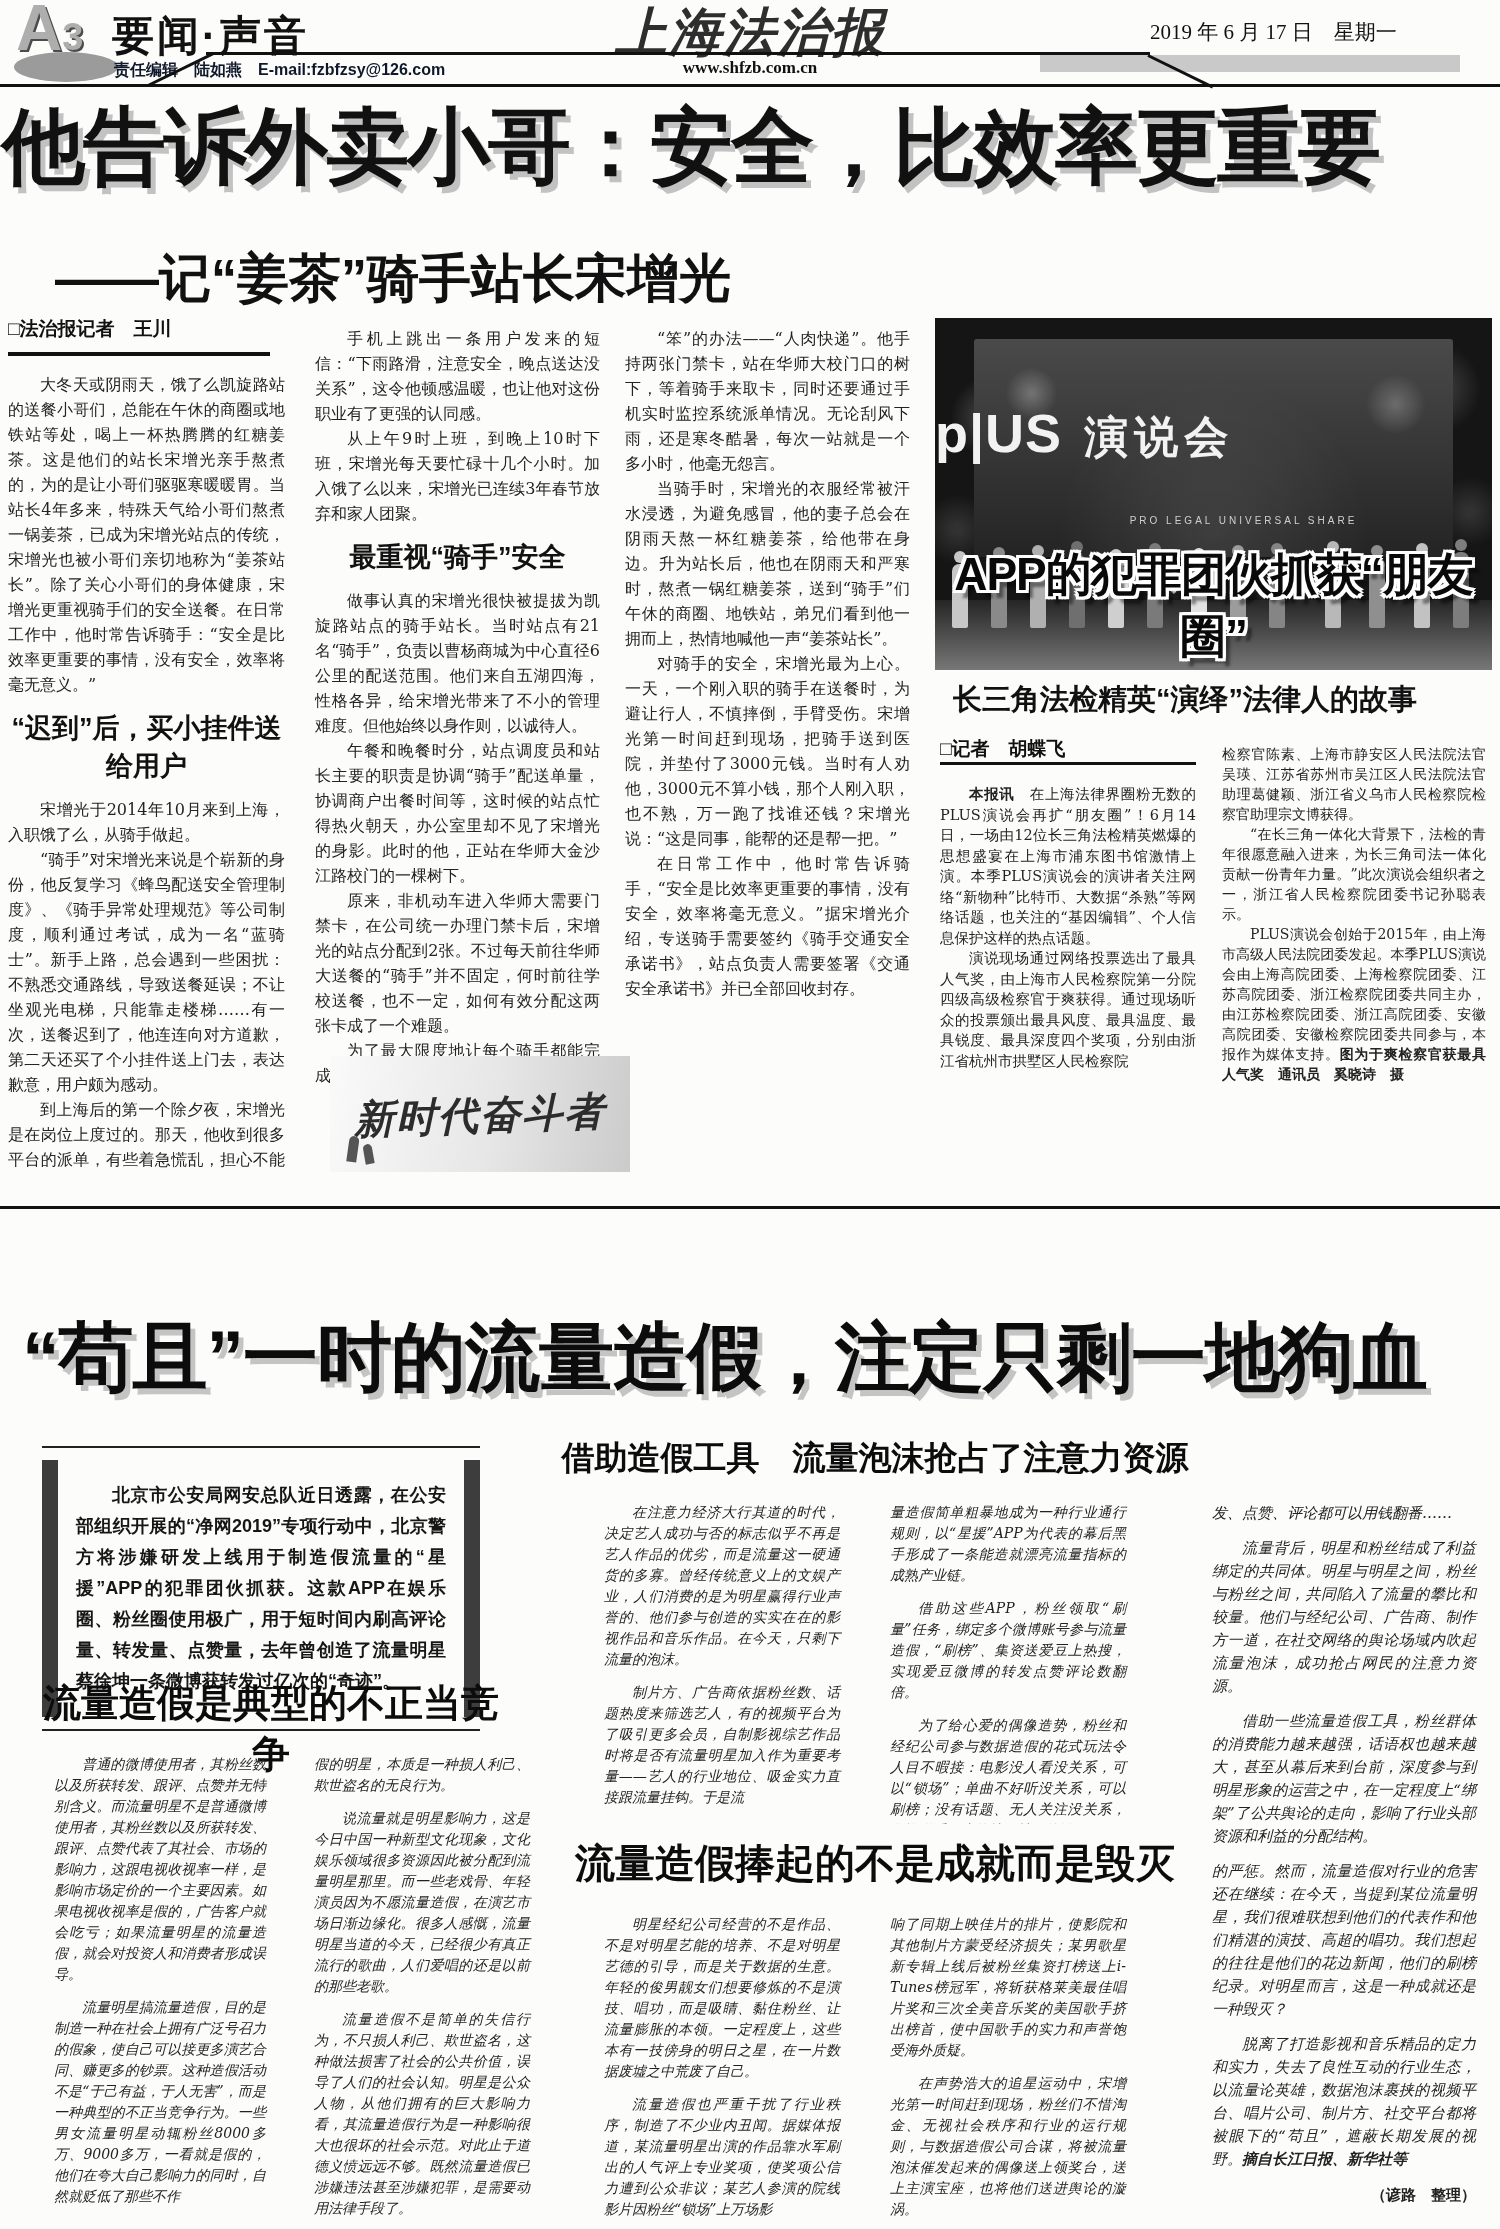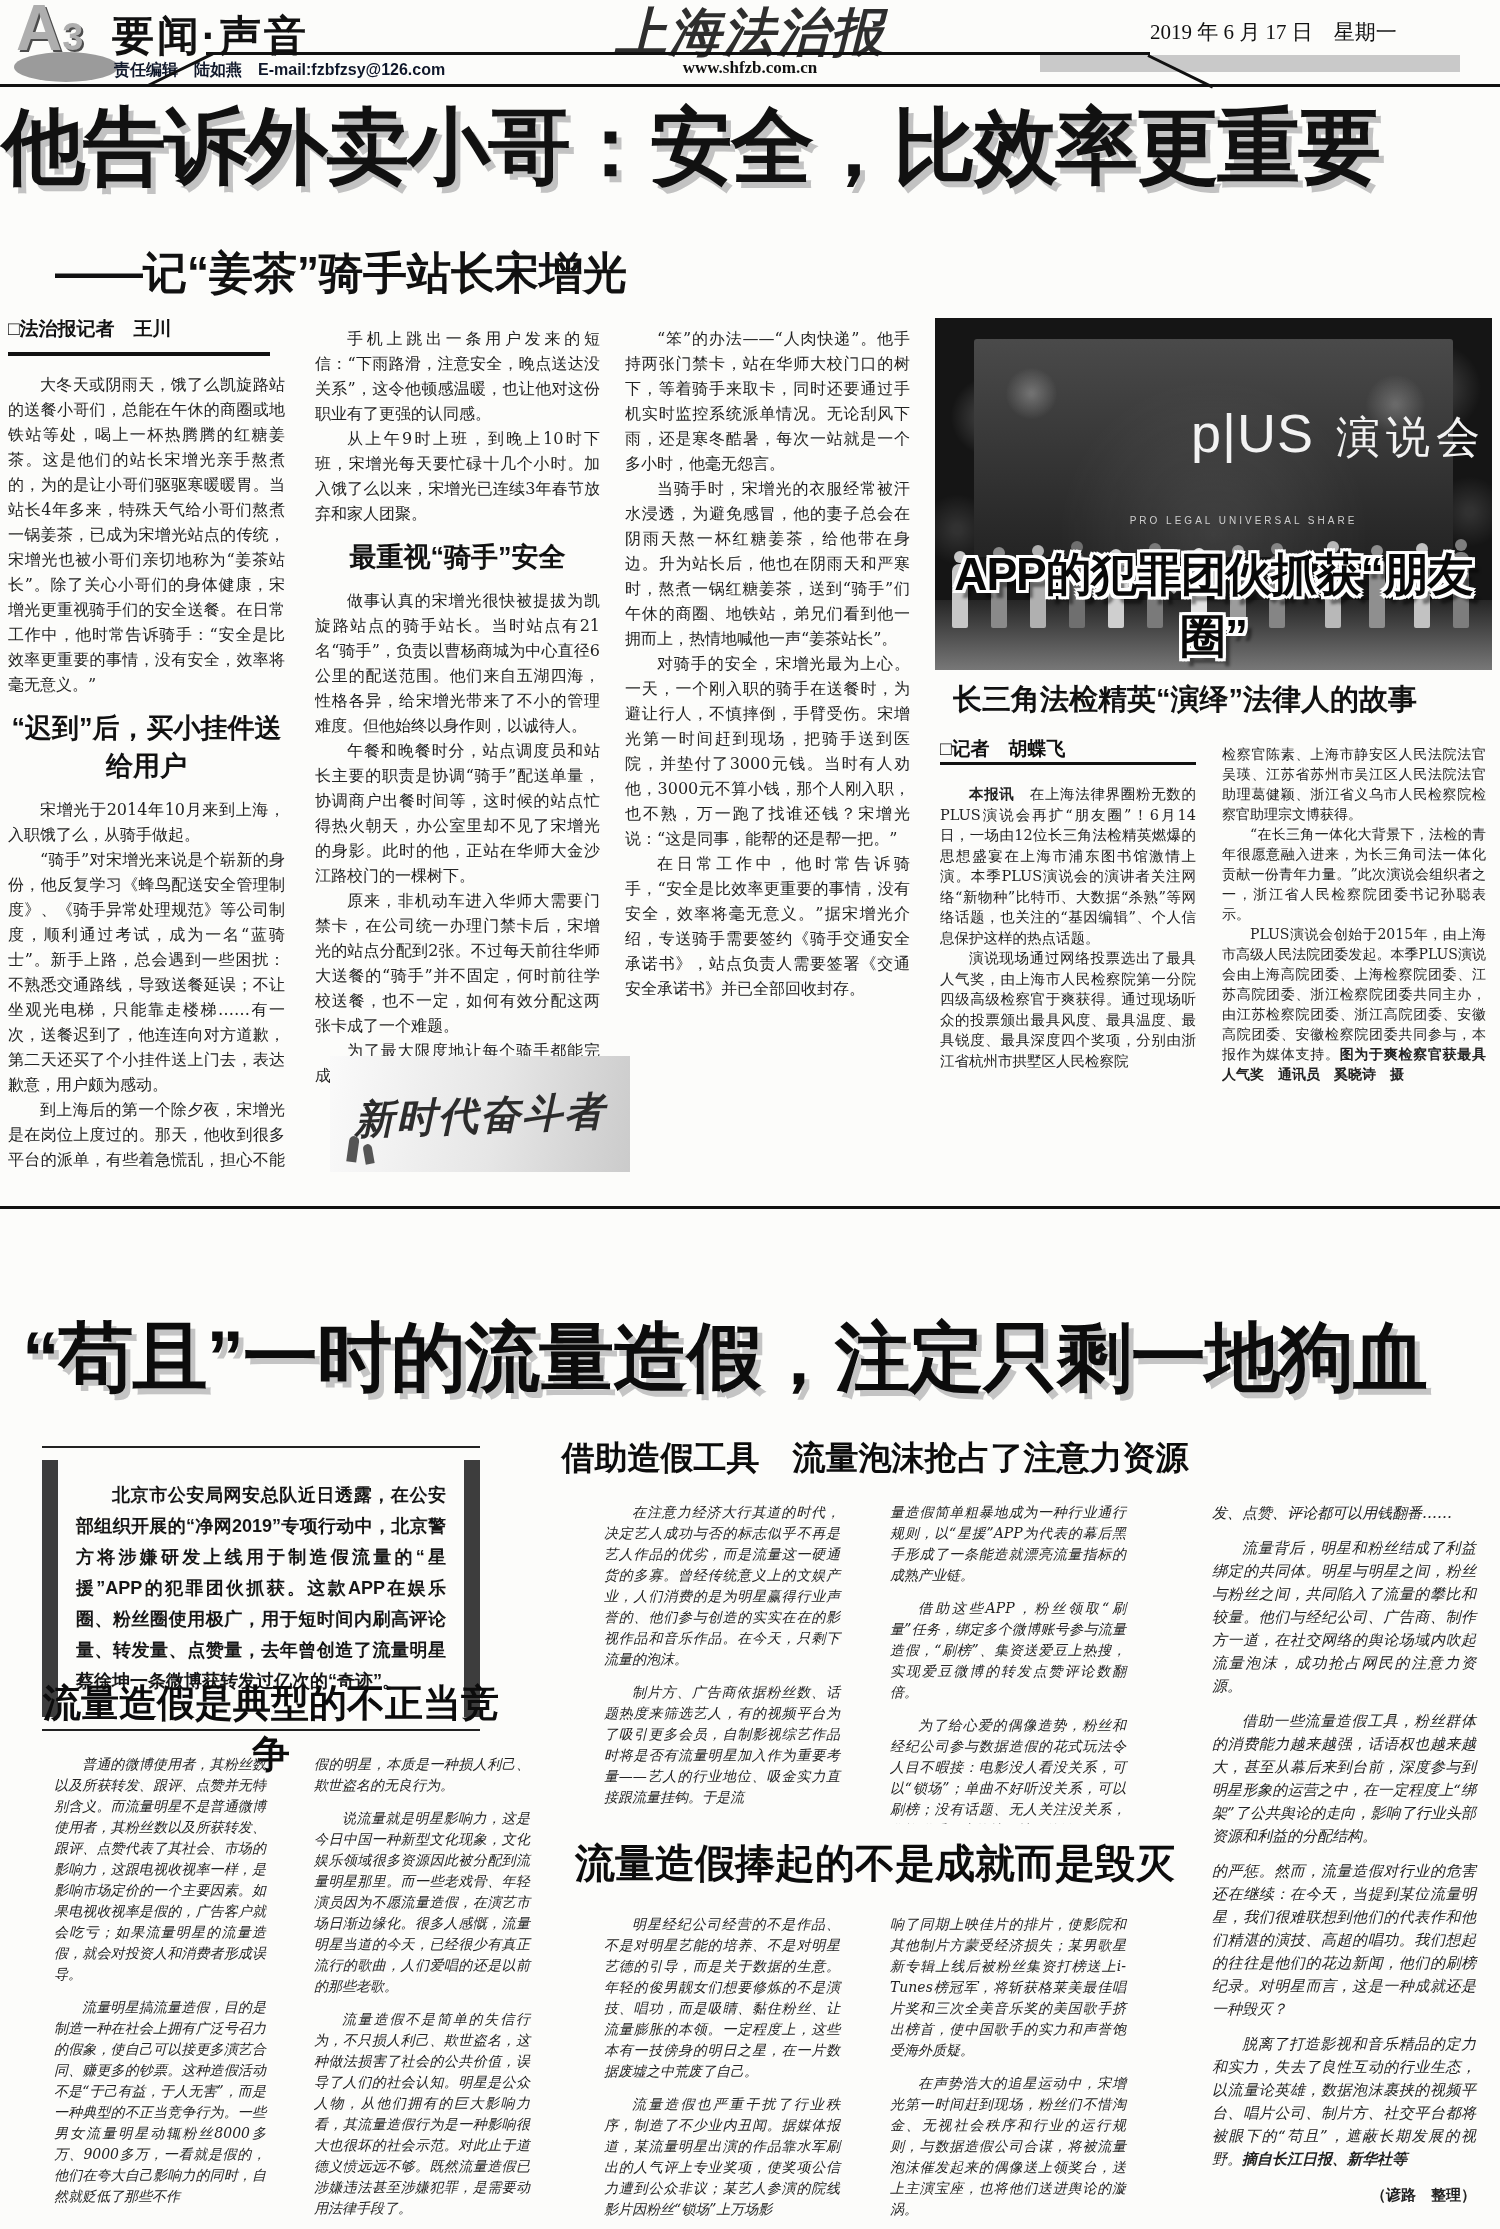--- a/index.html
+++ b/index.html
@@ -23,21 +23,21 @@
   .hdr-graybar{left:1040px;top:55px;width:420px;height:17px;background:#c9c9c9;}
   .hl1{left:206px;top:52px;width:944px;height:3px;background:#111;}
   .hl2{left:0;top:84px;width:1500px;height:3px;background:#111;}
   .diag{height:3px;background:#111;transform-origin:left center;}
   .diag-l{left:148px;top:84px;width:72px;transform:rotate(-26deg);}
   .diag-r{left:1148px;top:54px;width:72px;transform:rotate(26deg);}
 
   
   .t-headline{left:2px;top:92px;width:1496px;white-space:nowrap;font-family:"Liberation Sans",sans-serif;
         font-weight:900;font-size:83px;letter-spacing:-2px;color:#111;text-shadow:5px 6px 0 #c2c2c2;}
-  .t-sub{left:55px;top:244px;font-family:"Liberation Sans",sans-serif;font-weight:900;font-size:44px;color:#111;}
+  .t-sub{left:55px;top:244px;font-family:"Liberation Sans",sans-serif;font-weight:900;font-size:52px;color:#111;}
   .t-byline{left:8px;top:316px;width:262px;font-family:"Liberation Sans",sans-serif;font-weight:700;
         font-size:19px;border-bottom:4px solid #111;padding-bottom:10px;color:#111;}
   .bt{font-size:16px;line-height:25px;text-align:justify;color:#232323;}
   .bt p{margin:0;text-indent:2em;}
   .t-col1{left:8px;top:372px;width:277px;height:800px;overflow:hidden;}
   .t-col2{left:315px;top:326px;width:285px;height:846px;overflow:hidden;}
   .t-col3{left:625px;top:326px;width:285px;height:846px;overflow:hidden;}
   .col-subhead{font-family:"Liberation Sans",sans-serif;font-weight:900;font-size:27px;line-height:38px;
         text-align:center;text-indent:0 !important;margin:12px 0 !important;color:#111;}
   .t-graphic{left:330px;top:1056px;width:300px;height:116px;
@@ -59,22 +59,22 @@
        radial-gradient(circle at 70% 8%, rgba(255,255,255,.5) 0 1px, transparent 3px),
        radial-gradient(circle at 82% 40%, rgba(255,255,255,.5) 0 1px, transparent 3px),
        radial-gradient(circle at 15% 45%, rgba(255,255,255,.5) 0 1px, transparent 3px);}
   .screen{position:absolute;left:7%;top:6%;width:86%;height:62%;border-radius:3px;
      background-color:#3c3c3c;
      background-image:
        radial-gradient(circle at 12% 25%, rgba(255,255,255,.25) 0 2px, transparent 26px),
        radial-gradient(circle at 88% 30%, rgba(255,255,255,.22) 0 2px, transparent 30px),
        radial-gradient(circle at 50% 90%, rgba(255,255,255,.10), transparent 50%),
        linear-gradient(#4a4a4a,#242424);}
-  .plus-line{position:absolute;top:24%;width:100%;text-align:right;color:#f2f2f2;
-     font-family:"Liberation Sans",sans-serif;font-weight:400;font-size:54px;letter-spacing:1px;}
+  .plus-line{position:absolute;top:24%;width:100%;text-align:left;color:#f2f2f2;
+     font-family:"Liberation Sans",sans-serif;font-weight:700;font-size:54px;letter-spacing:1px;}
   .plus-line .box{font-size:44px;letter-spacing:6px;padding:0 6px;}
   .plus-sub{position:absolute;top:56%;width:100%;text-align:center;color:#cfcfcf;
      font-family:"Liberation Sans",sans-serif;font-size:10px;letter-spacing:3px;margin-left:30px;}
   .award{position:absolute;top:68%;width:100%;text-align:center;color:#efefef;
      font-family:"Liberation Sans",sans-serif;font-weight:700;font-size:32px;letter-spacing:12px;
      text-shadow:0 0 10px rgba(255,255,255,.55);}
   .stage{position:absolute;left:0;bottom:0;width:100%;height:20%;
      background:linear-gradient(rgba(130,130,130,.15),rgba(200,200,200,.55));}
   .fig{position:absolute;bottom:12%;width:16px;}
   .fig .h{width:12px;height:12px;border-radius:50%;margin:0 auto 1px;background:var(--c);}

